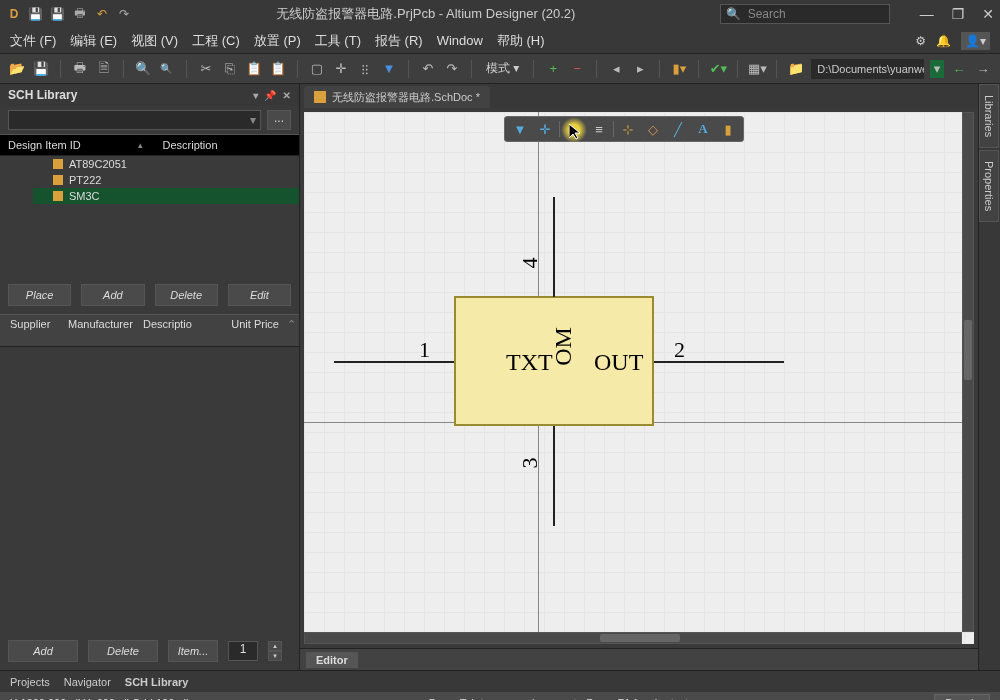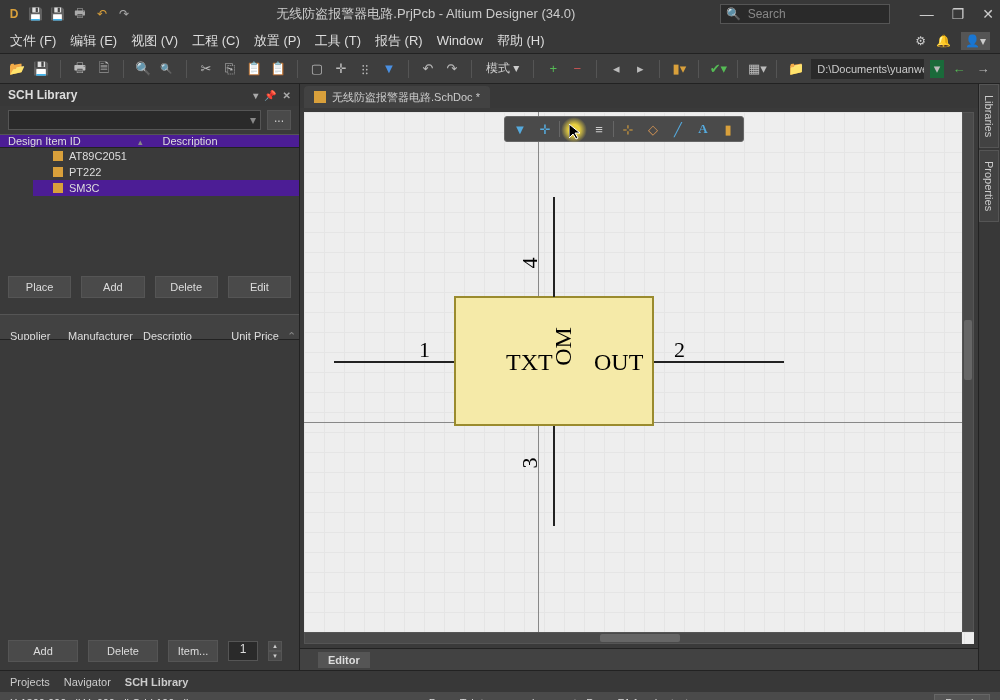--- a/index.html
+++ b/index.html
@@ -18,28 +18,28 @@
 .tb-sep { width: 1px; height: 18px; background: #555; margin: 0 4px; }
 .tb-text { color: #ccc; font-size: 12px; padding: 0 4px; }
 .pathbox { flex: 1; max-width: 200px; height: 20px; background: #2a2a2a; color: #ccc; font-size: 11px; display: flex; align-items: center; padding: 0 6px; overflow: hidden; white-space: nowrap; }
 .main { display: flex; height: 586px; }
 .left-panel { width: 300px; background: #3a3a3a; display: flex; flex-direction: column; border-right: 1px solid #222; }
 .panel-header { height: 22px; background: #383838; display: flex; align-items: center; padding: 0 8px; color: #ddd; font-weight: bold; font-size: 12px; }
 .panel-header .phdr-controls { margin-left: auto; display: flex; gap: 6px; color: #aaa; font-size: 10px; }
 .filter-row { height: 28px; display: flex; align-items: center; padding: 4px 8px; gap: 6px; }
 .filter-select { flex: 1; height: 20px; background: #2a2a2a; border: 1px solid #555; }
 .filter-btn { width: 24px; height: 20px; background: #4a4a4a; border: 1px solid #555; color: #ccc; text-align: center; }
-.list-header { height: 14px; background: #4c1d95; display: flex; align-items: flex-end; padding: 0 8px; gap: 20px; color: #ddd; font-size: 11px; border-top: 1px solid #555; border-bottom: 1px solid #222; }
+.list-header { height: 22px; background: #000000; display: flex; align-items: center; padding: 0 8px; gap: 20px; color: #ddd; font-size: 11px; border-top: 1px solid #555; border-bottom: 1px solid #222; }
 .list-body { flex: 0 0 120px; background: #3a3a3a; overflow: auto; padding-left: 33px; }
 .list-row { height: 16px; display: flex; align-items: center; padding: 0 10px 0 20px; color: #ddd; font-size: 11px; gap: 6px; }
 .list-row .comp-icon { width: 10px; height: 10px; background: #d9a03b; }
-.list-row.selected { background: #4c1d95; }
+.list-row.selected { background: #14532d; }
 .btn-row { display: flex; gap: 10px; padding: 8px; }
-.btn { flex: 1; height: 22px; background: #4a4a4a; border: 1px solid #555; color: #ddd; font-size: 11px; display: flex; align-items: center; justify-content: center; cursor: pointer; }
-.supplier-header { height: 26px; background: #424242; display: flex; padding: 12px 6px; color: #ddd; font-size: 11px; border-top: 1px solid #555; border-bottom: 1px solid #222; margin-top: 8px; }
+.btn { flex: 1; height: 22px; background: #4a4a4a; border: 1px solid #555; color: #ddd; font-size: 11px; display: flex; align-items: center; justify-content: center; cursor: pointer; font-style: italic; }
+.supplier-header { height: 33px; background: #424242; display: flex; padding: 0 6px; color: #ddd; font-size: 11px; border-top: 1px solid #555; border-bottom: 1px solid #222; }
 .supplier-header span { padding: 3px 4px; }
 .supplier-body { flex: 1; background: #3a3a3a; }
 .order-row { display: flex; gap: 10px; padding: 8px; align-items: center; }
 .order-input { width: 30px; height: 20px; background: #2a2a2a; border: 1px solid #555; color: #ddd; text-align: center; }
 .spinner { width: 14px; height: 20px; display: flex; flex-direction: column; }
 .spinner div { flex: 1; background: #4a4a4a; border: 1px solid #555; font-size: 7px; text-align: center; }
 .center-area { flex: 1; display: flex; flex-direction: column; background: #3a3a3a; }
 .tabs-row { height: 24px; display: flex; align-items: flex-end; background: #383838; padding-left: 4px; gap: 14px; }
 .doc-tab { height: 22px; padding: 0 10px; display: flex; align-items: center; gap: 6px; color: #ccc; font-size: 11px; background: #424242; border-top-left-radius: 4px; border-top-right-radius: 4px; }
 .doc-tab.active { background: #5a5a5a; color: #fff; }
@@ -50,21 +50,21 @@
 .origin-v { position: absolute; top: 0; bottom: 0; left: 234px; width: 1px; background: #888; }
 .component-body { position: absolute; left: 150px; top: 184px; width: 200px; height: 130px; background: #f5eaa8; border: 2px solid #9a8b2e; }
 .pin { position: absolute; background: #222; }
 .pin-label { position: absolute; font-family: 'Times New Roman', serif; font-size: 22px; color: #000; }
 .comp-text { position: absolute; font-family: 'Times New Roman', serif; font-size: 24px; color: #000; }
 .float-toolbar { position: absolute; left: 200px; top: 4px; height: 26px; background: #4a4a4a; border: 1px solid #666; display: flex; align-items: center; padding: 0 4px; gap: 3px; border-radius: 3px; }
 .ft-btn { width: 22px; height: 20px; display: flex; align-items: center; justify-content: center; color: #ccc; font-size: 13px; }
 .ft-sep { width: 1px; height: 16px; background: #666; }
 .cursor-highlight { position: absolute; left: 257px; top: 5px; width: 26px; height: 26px; background: radial-gradient(circle, #e8d040 30%, transparent 70%); border-radius: 50%; }
 .editor-bar { height: 22px; background: #424242; display: flex; align-items: center; padding: 0 6px; border-top: 1px solid #222; }
-.editor-tab { padding: 2px 10px; background: #555; color: #ddd; font-size: 11px; font-weight: bold; margin-left: 12px; }
+.editor-tab { padding: 2px 10px; background: #555; color: #ddd; font-size: 11px; font-weight: bold; }
 .scroll-track { background: #4a4a4a; border: 1px solid #555; }
 .right-tabs { width: 22px; background: #383838; border-left: 1px solid #222; }
 .right-tab { writing-mode: vertical-rl; padding: 10px 3px; color: #ccc; font-size: 11px; background: #424242; margin-bottom: 2px; border: 1px solid #555; }
 .bottom-tabs { height: 22px; background: #383838; display: flex; align-items: center; padding: 0 10px; gap: 14px; border-top: 1px solid #222; }
 .bottom-tab { color: #ccc; font-size: 11px; cursor: pointer; }
 .bottom-tab.active { font-weight: bold; }
 .statusbar { height: 22px; background: #4a4a4a; display: flex; align-items: center; padding: 0 10px; color: #ddd; font-size: 11px; }
 .statusbar .sb-center { flex: 1; text-align: center; }
 .statusbar .sb-right { background: #555; padding: 2px 10px; border: 1px solid #666; }
 </style>
@@ -73,21 +73,21 @@
 
 <div class="titlebar">
   <div class="tb-icons">
     <div class="tb-icon" style="color:#d9a03b;font-weight:bold">D</div>
     <div class="tb-icon">💾</div>
     <div class="tb-icon">💾</div>
     <div class="tb-icon">🖶</div>
     <div class="tb-icon" style="color:#d9a03b">↶</div>
     <div class="tb-icon">↷</div>
   </div>
-  <div class="title">无线防盗报警器电路.PrjPcb - Altium Designer (34.0)</div>
+  <div class="title">无线防盗报警器电路.PrjPcb - Altium Designer (20.2)</div>
   <div class="searchbox">
     <span style="margin-right:6px">🔍</span>
       <span>Search</span>
   </div>
   <div class="win-controls">
     <span>—</span>
     <span>❐</span>
     <span>✕</span>
   </div>
 </div>

